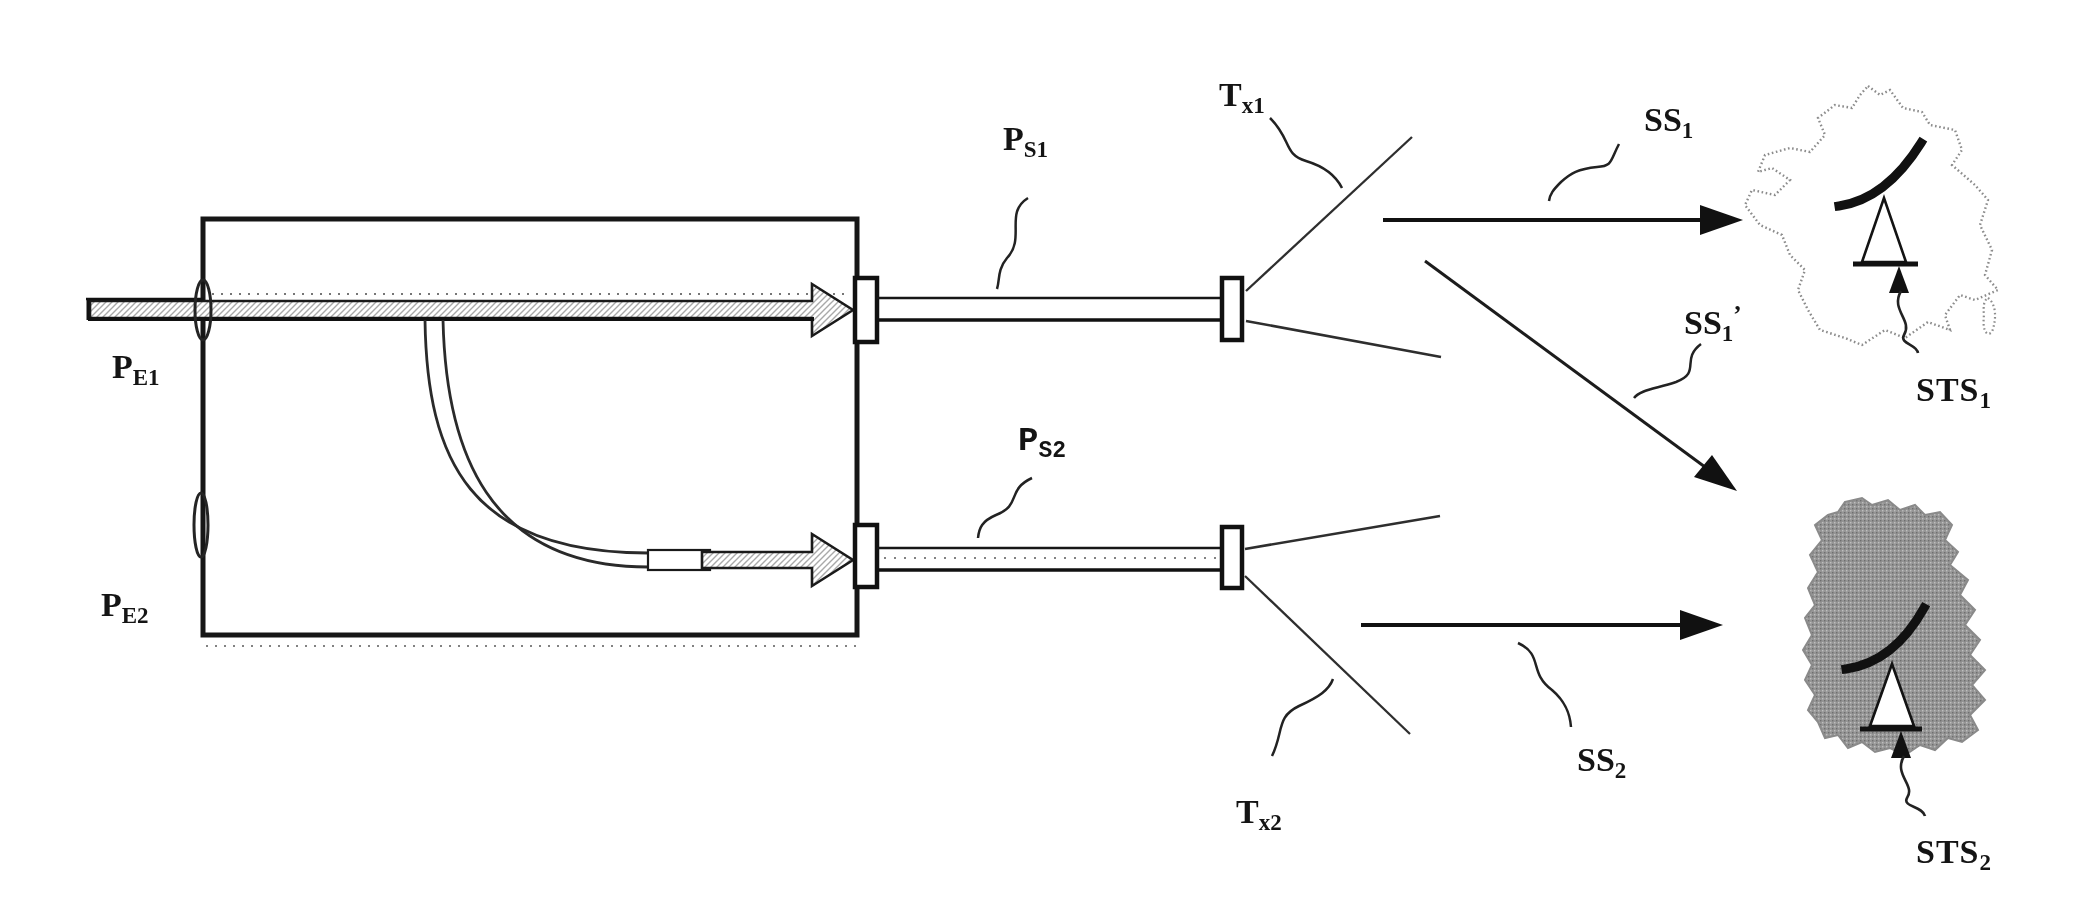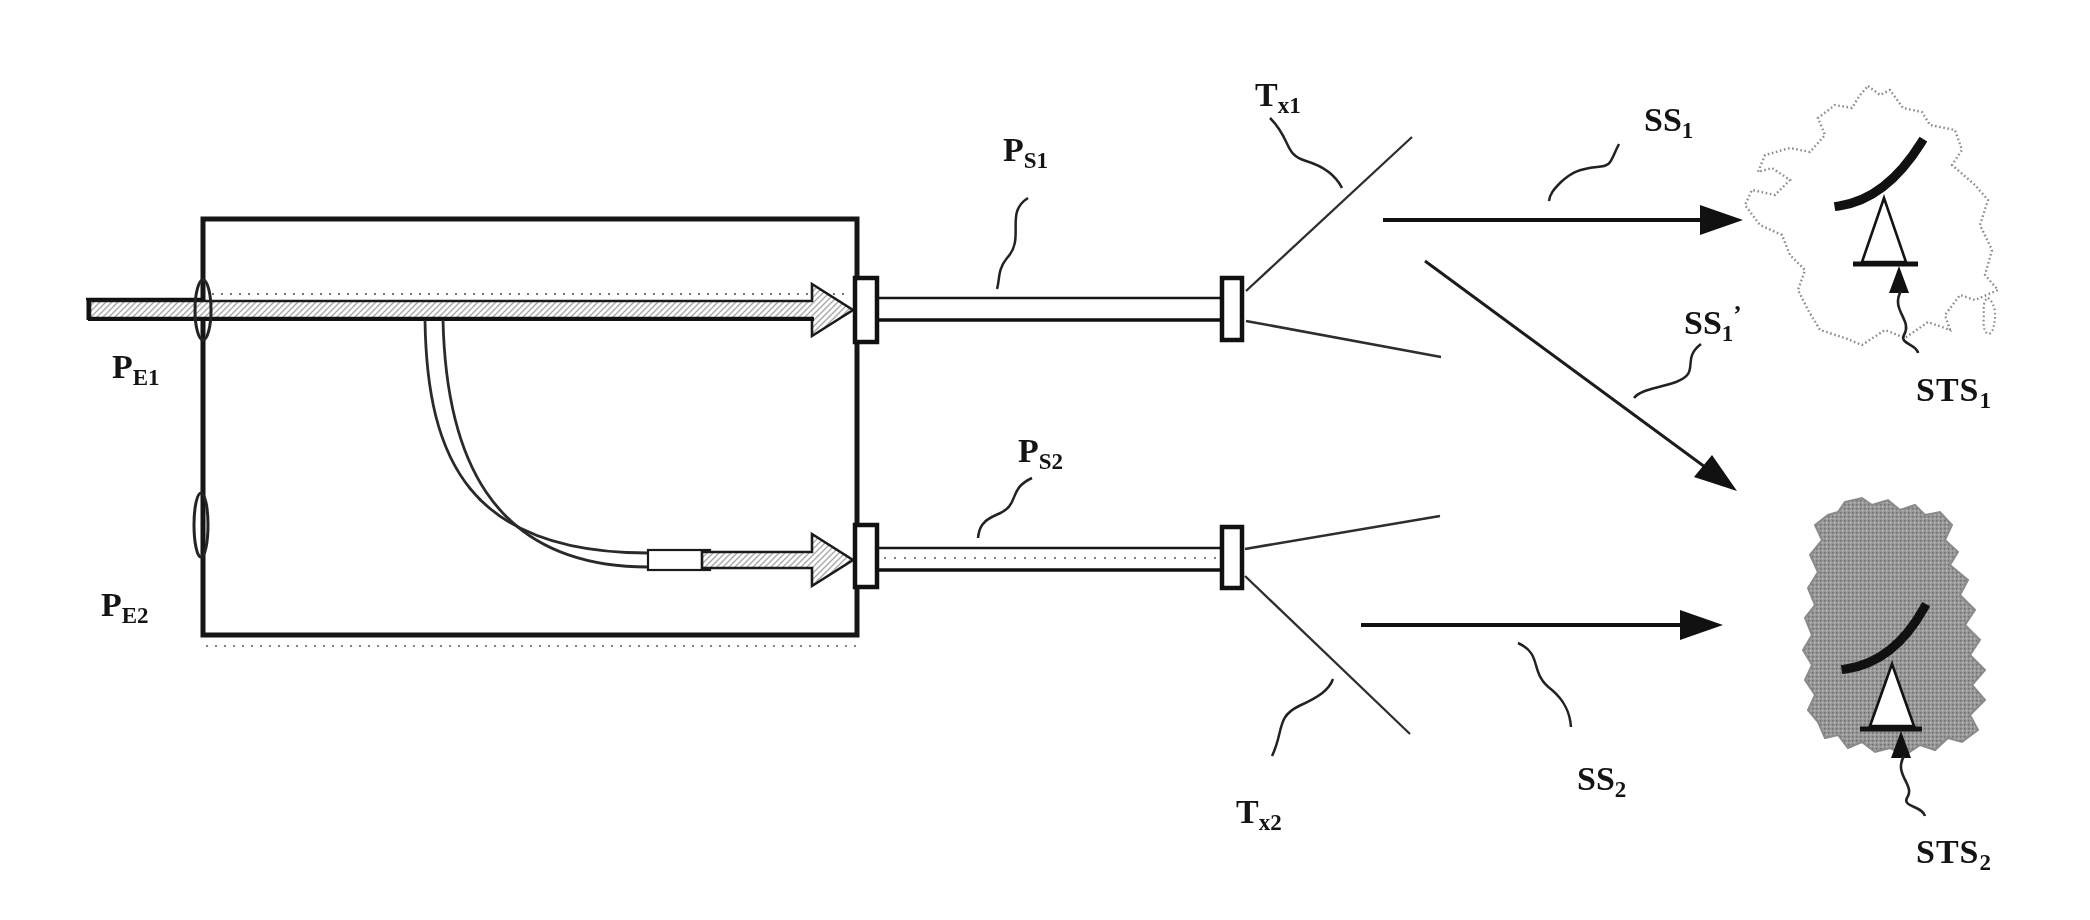--- a/index.html
+++ b/index.html
@@ -138,22 +138,22 @@
     </g>
     <g>
       <polygon points="1901,731 1891,758 1911,758" fill="#111111"></polygon>
       <path d="M 1904,756 C 1893,775 1916,785 1907,798 C 1902,807 1923,806 1925,816" fill="none" stroke="#222222" stroke-width="2.6"></path>
     </g>
   </g>
 </svg>
 
   <div class="lbl" style="left:112px;top:349px;text-align:right;"><span>P</span><span class="sub">E1</span></div>
   <div class="lbl" style="left:101px;top:564px;margin-top:23px;"><span>P</span><span class="sub">E2</span></div>
-  <div class="lbl" style="left:1003px;top:132px;"><span>P</span><span class="sub">S1</span></div>
-  <div class="lbl" style="left:1018px;top:433px;"><span>P</span><span class="sub">S2</span></div>
-  <div class="lbl" style="left:1255px;top:77px;"><span>T</span><span class="sub">x1</span></div>
+  <div class="lbl" style="left:1003px;top:121px;"><span>P</span><span class="sub">S1</span></div>
+  <div class="lbl" style="left:1018px;top:423px;font-family:Liberation Mono, monospace;"><span>P</span><span class="sub">S2</span></div>
+  <div class="lbl" style="left:1219px;top:77px;"><span>T</span><span class="sub">x1</span></div>
   <div class="lbl" style="left:1236px;top:759px;margin-top:35px;"><span>T</span><span class="sub">x2</span></div>
   <div class="lbl" style="left:1644px;top:102px;"><span>SS</span><span class="sub">1</span></div>
   <div class="lbl" style="left:1684px;top:297px;"><span>SS</span><span class="sub">1</span><span class="prime">’</span></div>
-  <div class="lbl" style="left:1577px;top:761px;"><span>SS</span><span class="sub">2</span></div>
+  <div class="lbl" style="left:1577px;top:742px;"><span>SS</span><span class="sub">2</span></div>
   <div class="lbl wide" style="left:1896px;top:372px;margin-left:20px;"><span>STS</span><span class="sub">1</span></div>
   <div class="lbl wide" style="left:1904px;top:834px;margin-left:12px;"><span>STS</span><span class="sub">2</span></div>
 </div>
 
 </body></html>

